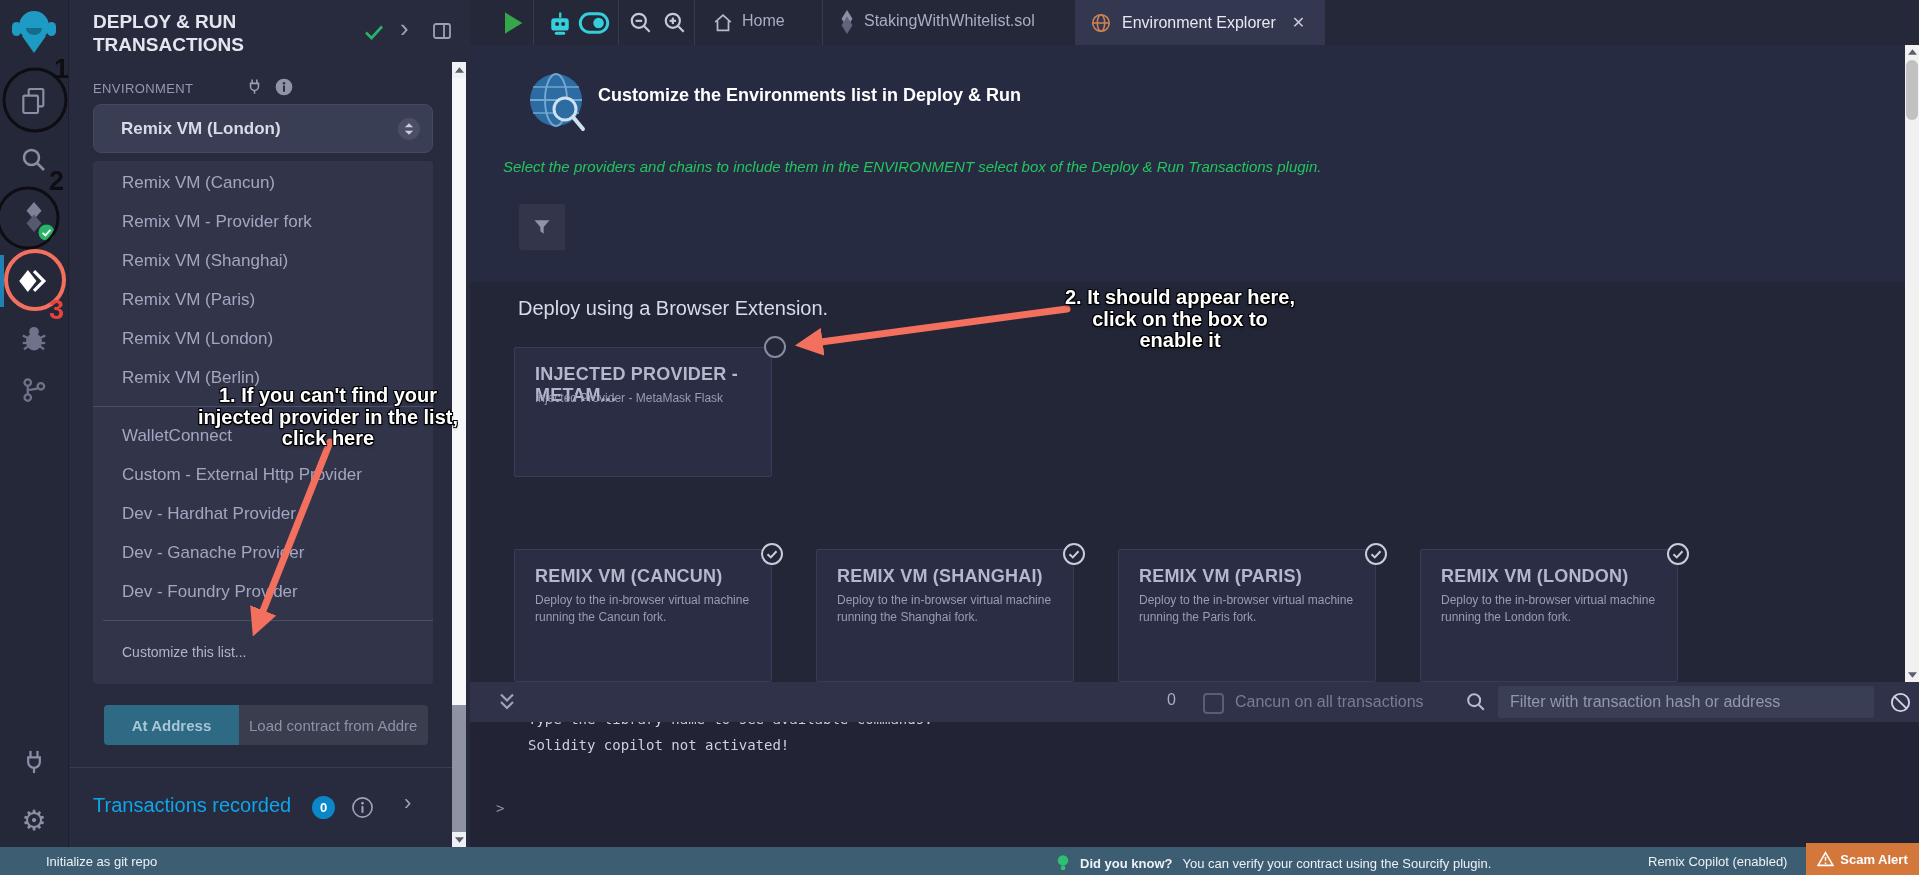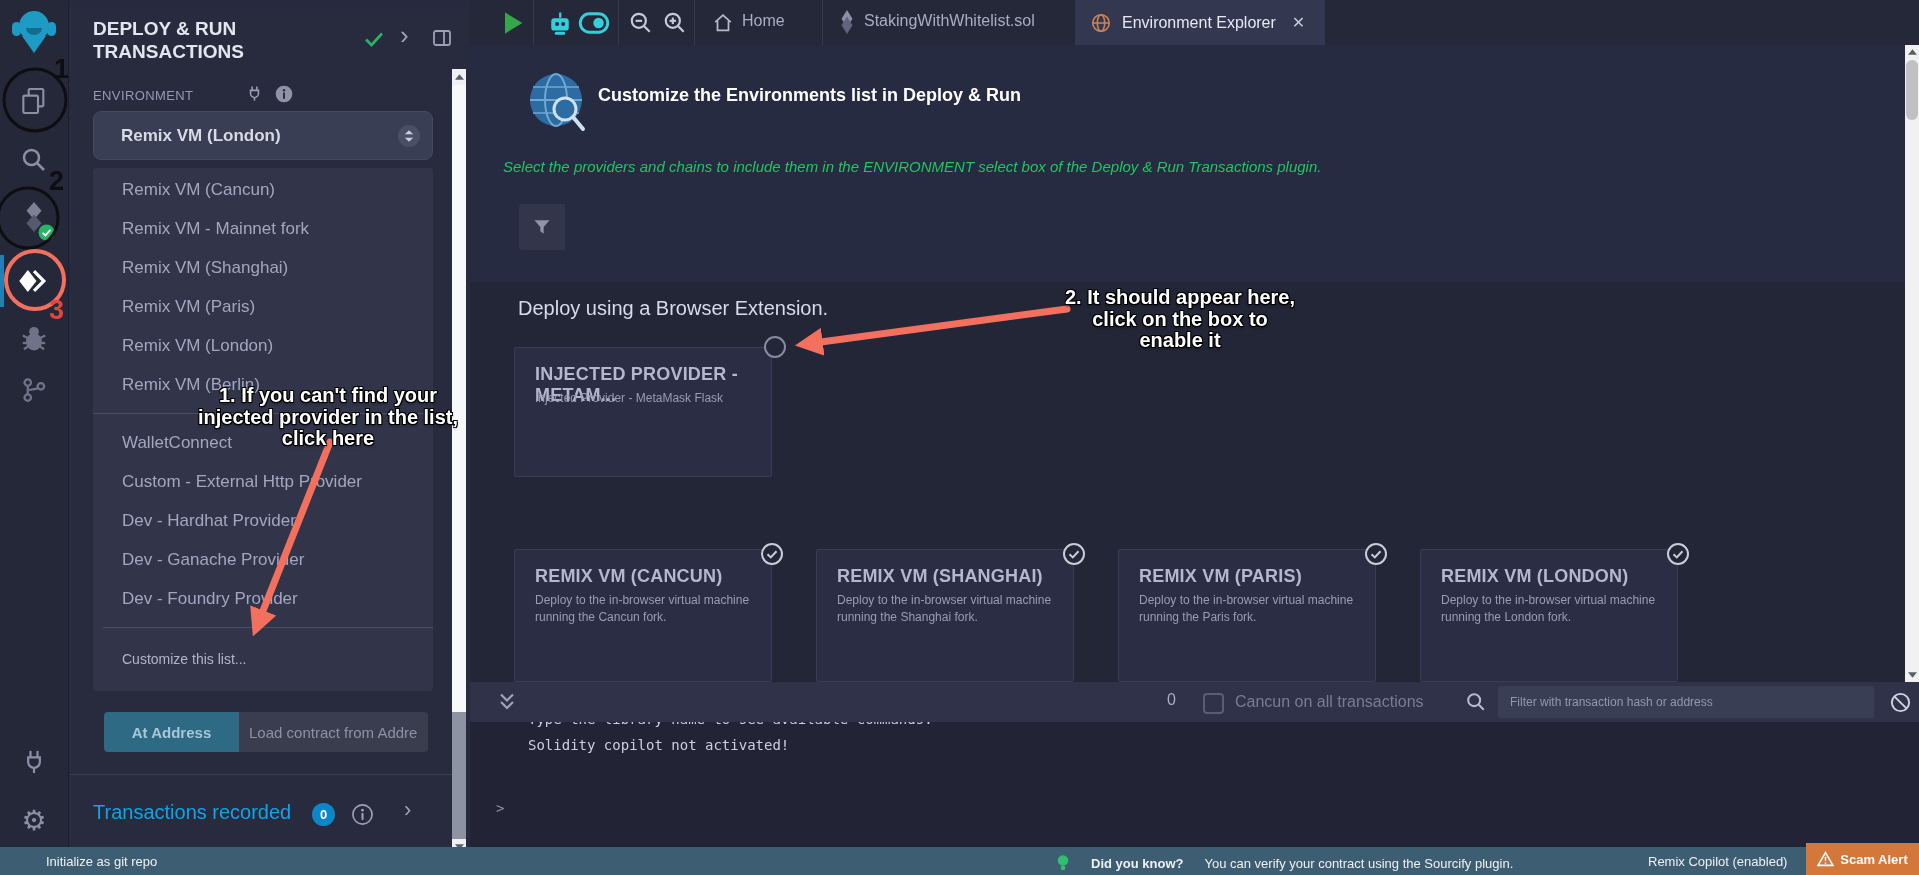--- a/index.html
+++ b/index.html
@@ -7,21 +7,21 @@
        background:#262a3f;font-family:"Liberation Sans",sans-serif;
        -webkit-font-smoothing:antialiased}
   .abs{position:absolute}
 
   
   .iconbar{left:0;top:0;width:68px;height:847px;background:#252838;border-right:1px solid #1c1f2e;z-index:2}
   .ico{position:absolute;left:0;width:68px;display:flex;justify-content:center;align-items:center;cursor:pointer}
   .active-bar{position:absolute;left:0;top:255px;width:4px;height:52px;background:#2380b5}
 
   
-  .sidepanel{left:68px;top:8px;width:402px;height:847px;background:#282b3e;z-index:1}
+  .sidepanel{left:68px;top:1px;width:402px;height:847px;background:#282b3e;z-index:1}
   .sp-title{position:absolute;left:25px;top:9px;width:235px;font-size:19px;font-weight:700;line-height:23px;color:#e4e6ef}
   .sp-env-label{position:absolute;left:25px;top:80px;font-size:13px;letter-spacing:.4px;color:#9599b4}
   .sel-box{position:absolute;left:25px;top:103px;width:340px;height:49px;background:#3a3e54;border:1px solid #454960;border-radius:8px;box-sizing:border-box;display:flex;align-items:center;padding-left:27px;cursor:pointer}
   .sel-box .sel-text{font-size:17px;color:#d8dae6;font-weight:600}
   .sel-caret{position:absolute;right:12px;top:13px;width:22px;height:22px}
   .dd-list{position:absolute;left:25px;top:160px;width:340px;background:#32354a;border-radius:4px;padding:2px 0 10px 0}
   .dd-item{height:39px;display:flex;align-items:center;padding-left:29px;font-size:17px;color:#a2a6c0;cursor:pointer}
   .dd-div{height:1px;background:#4a4e66;margin:9px 0}
   .dd-custom{height:44px;display:flex;align-items:center;padding-left:29px;font-size:14px;color:#b0b4cc;cursor:pointer}
   .ataddr-btn{position:absolute;left:36px;top:704px;width:135px;height:40px;background:#2e6a84;border:none;border-radius:4px 0 0 4px;color:#a7c7d8;font-size:15px;font-weight:700;font-family:"Liberation Sans",sans-serif;cursor:pointer}
@@ -59,32 +59,32 @@
   .card .c-desc{position:absolute;left:20px;top:42px;width:218px;font-size:12px;line-height:17px;color:#989cb5}
   .chk{position:absolute;width:24px;height:24px;cursor:pointer}
 
   
   .termbar{left:470px;top:682px;width:1449px;height:40px;background:#2f3249;z-index:3}
   .term{left:470px;top:722px;width:1449px;height:125px;background:#222435;z-index:1}
   .tline{position:absolute;left:58px;font-family:"DejaVu Sans Mono",monospace;font-size:14px;color:#cdd0de;white-space:pre}
   .term-count{position:absolute;left:697px;top:9px;font-size:16px;color:#a8acc4}
   .term-chkbox{position:absolute;left:733px;top:11px;width:17px;height:17px;border:2px solid #595d7a;border-radius:4px;cursor:pointer}
   .term-chklbl{position:absolute;left:765px;top:11px;font-size:16px;color:#787c96;cursor:pointer}
-  .term-input{position:absolute;left:1028px;top:4px;width:376px;height:32px;background:#3a3e55;border:none;border-radius:3px;box-sizing:border-box;padding:0 12px;font-size:12px;color:#d0d3e0;font-family:"Liberation Sans",sans-serif}
+  .term-input{position:absolute;left:1028px;top:4px;width:376px;height:32px;background:#3a3e55;border:none;border-radius:3px;box-sizing:border-box;padding:0 12px;font-size:16px;color:#d0d3e0;font-family:"Liberation Sans",sans-serif}
   .term-input::placeholder{color:#9296b0}
 
   
   .r-scroll{position:absolute;left:1905px;width:14px;background:#f1f1f1}
   .r-scroll .btn{position:absolute;left:0;width:14px;height:14px;background:#f1f1f1;display:flex;align-items:center;justify-content:center}
   .r-scroll .thumb{position:absolute;left:1px;width:12px;background:#c1c1c1;border-radius:6px}
 
   
   .statusbar{left:0;top:847px;width:1919px;height:28px;background:#3c5d72;z-index:4;color:#eef1f5;font-size:13px}
   .sb-left{position:absolute;left:46px;top:7px;cursor:pointer}
-  .sb-tip{position:absolute;left:1056px;top:7px;display:flex;gap:21px;align-items:center}
+  .sb-tip{position:absolute;left:1056px;top:7px;display:flex;gap:10px;align-items:center}
   .sb-tip b{font-weight:700}
   .sb-copilot{position:absolute;left:1648px;top:7px;cursor:pointer}
   .scam-btn{position:absolute;left:1806px;top:-4px;width:113px;height:32px;background:#d4773b;display:flex;align-items:center;justify-content:center;gap:6px;color:#fff;font-size:13px;font-weight:700;cursor:pointer}
 
   
   .ann-overlay{left:0;top:0;width:1919px;height:875px;z-index:50;pointer-events:none}
   .ann-note{position:absolute;z-index:51;pointer-events:none;font-size:20px;font-weight:700;color:#fff;text-align:center;line-height:21.5px;
     text-shadow:-1px -1px 0 #000,1px -1px 0 #000,-1px 1px 0 #000,1px 1px 0 #000,0 2px 3px rgba(0,0,0,.55)}
 </style>
 </head>
@@ -190,21 +190,21 @@
     <span class="sel-text">Remix VM (London)</span>
     <svg class="sel-caret" viewBox="0 0 20 20">
       <circle cx="10" cy="10" r="10" fill="#4b4f66"></circle>
       <path d="M6.2 8.4 L10 4.8 L13.8 8.4 Z" fill="#c9ccdd"></path>
       <path d="M6.2 11.6 L10 15.2 L13.8 11.6 Z" fill="#c9ccdd"></path>
     </svg>
   </div>
 
   <div class="dd-list">
     <div class="dd-item">Remix VM (Cancun)</div>
-    <div class="dd-item">Remix VM - Mainnet fork</div>
+    <div class="dd-item">Remix VM - Provider fork</div>
     <div class="dd-item">Remix VM (Shanghai)</div>
     <div class="dd-item">Remix VM (Paris)</div>
     <div class="dd-item">Remix VM (London)</div>
     <div class="dd-item">Remix VM (Berlin)</div>
     <div class="dd-div"></div>
     <div class="dd-item">WalletConnect</div>
     <div class="dd-item">Custom - External Http Provider</div>
     <div class="dd-item">Dev - Hardhat Provider</div>
     <div class="dd-item">Dev - Ganache Provider</div>
     <div class="dd-item">Dev - Foundry Provider</div>

